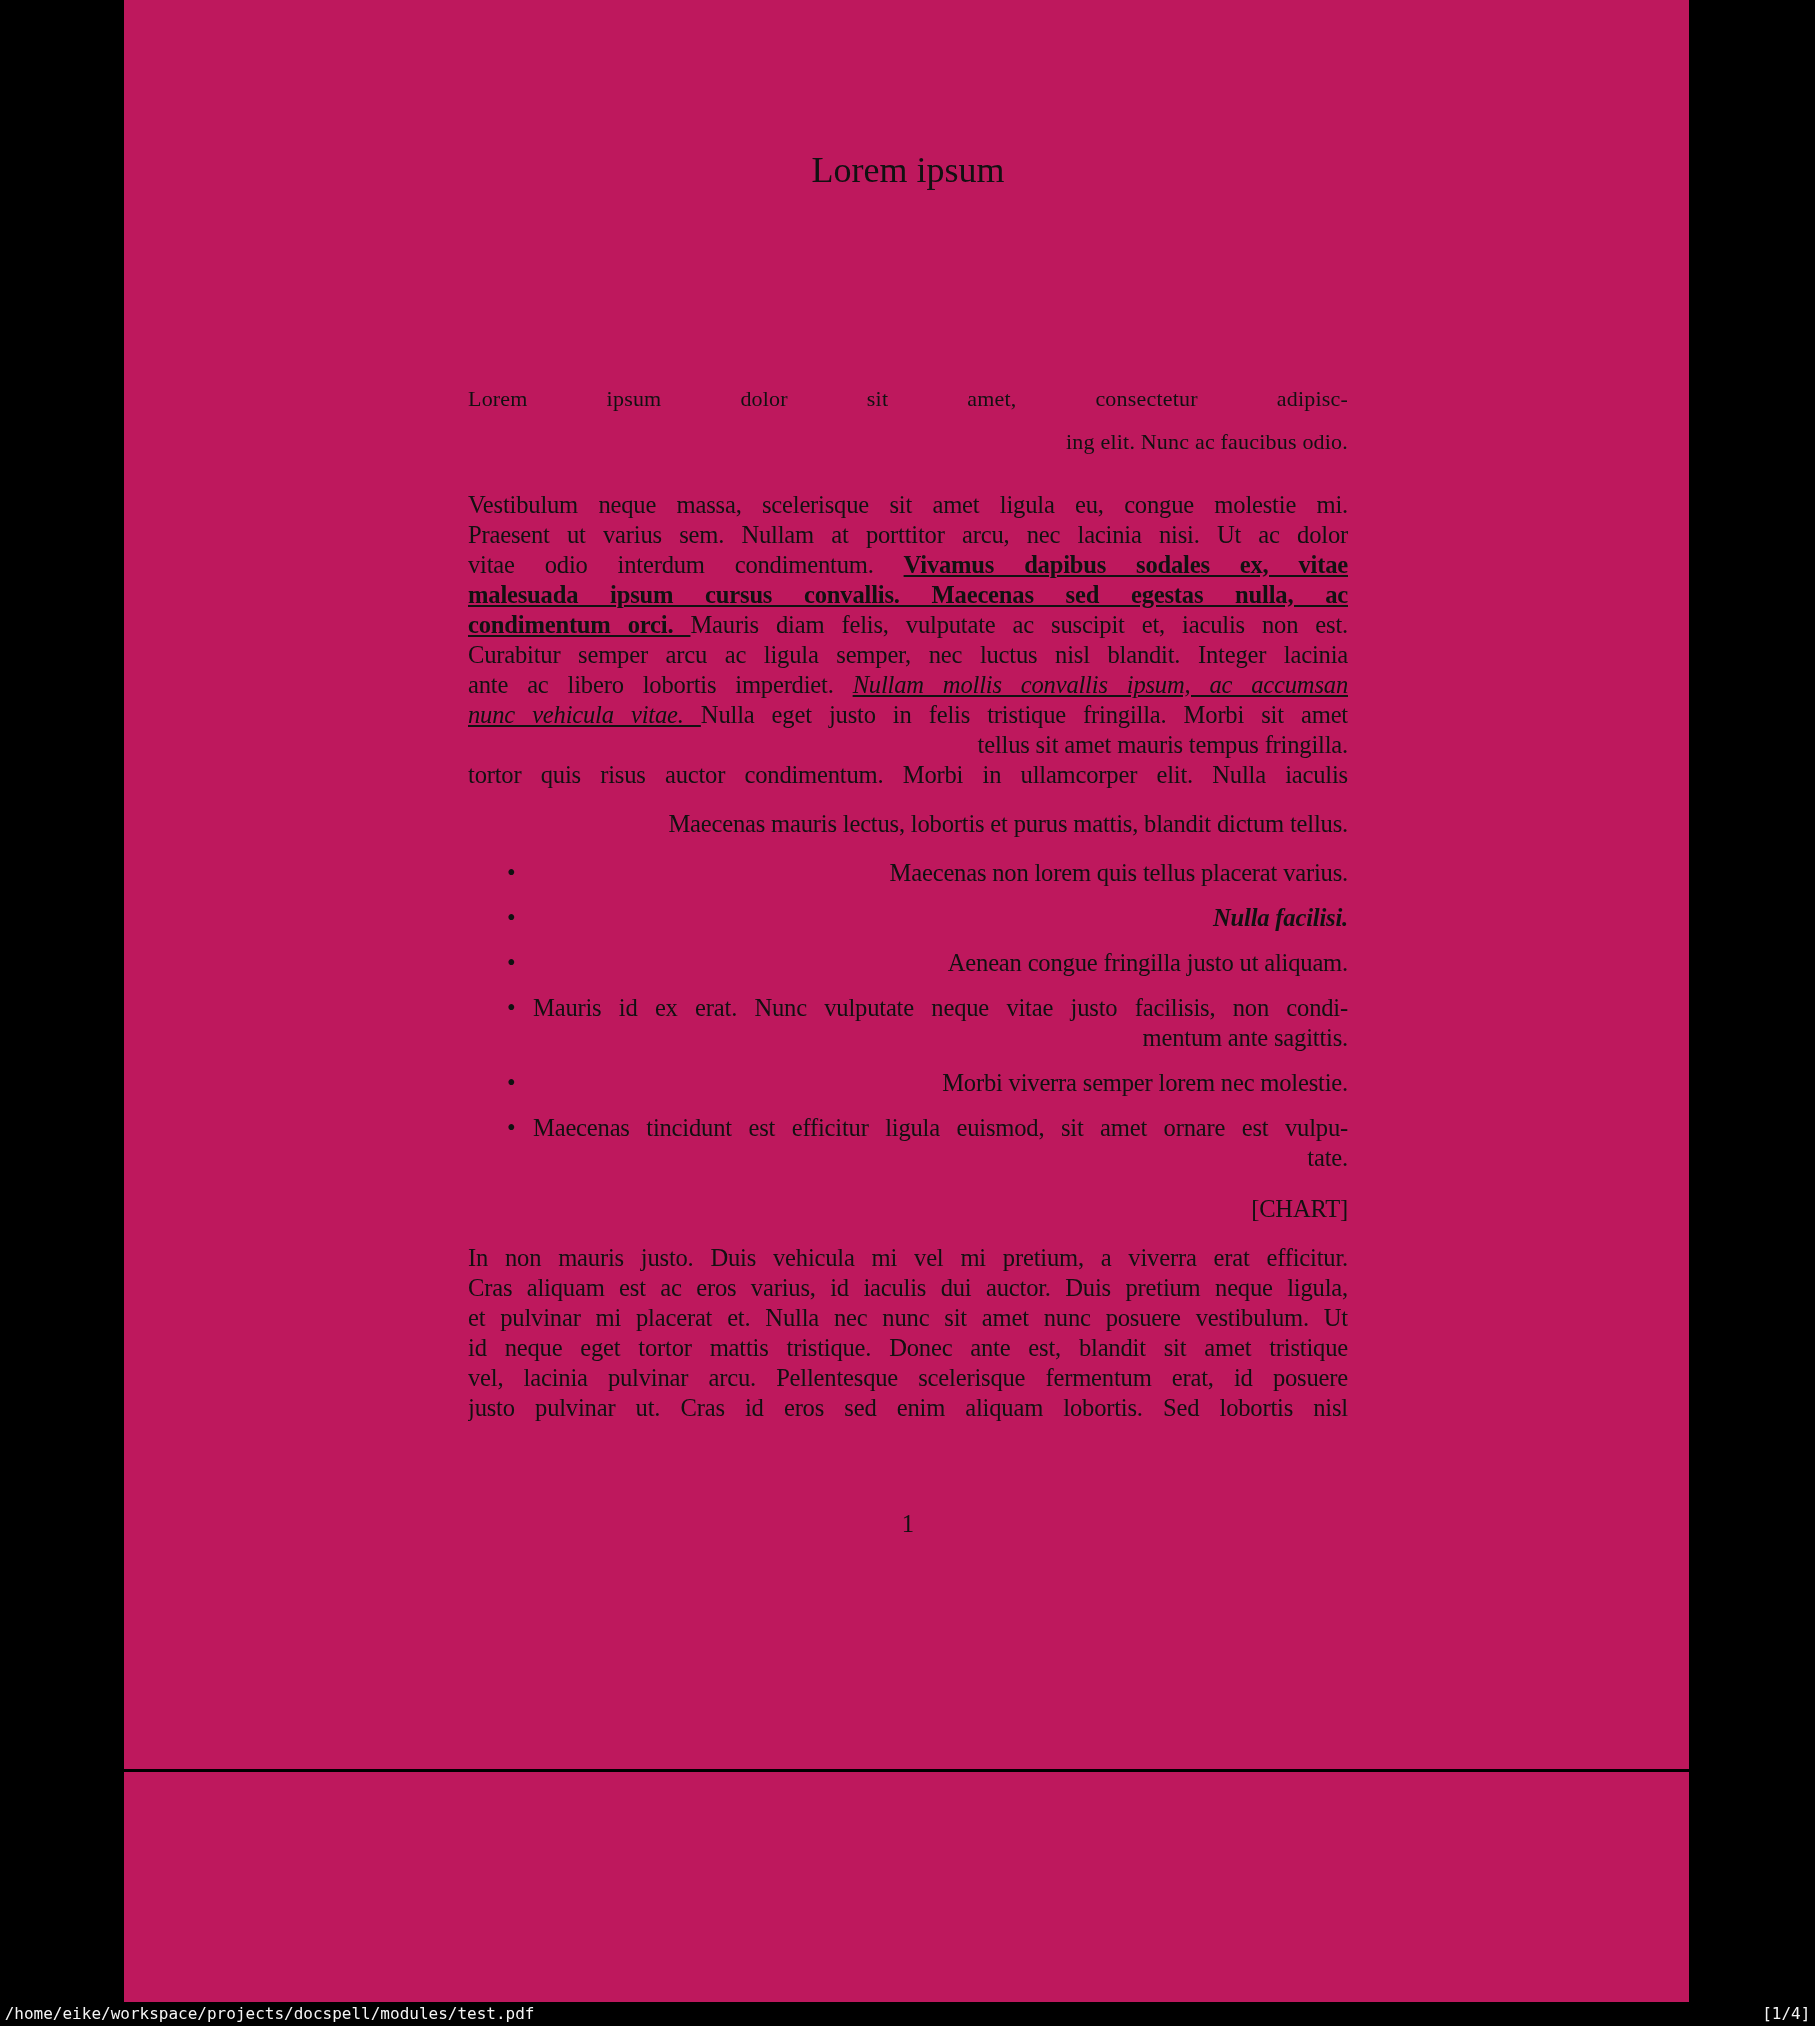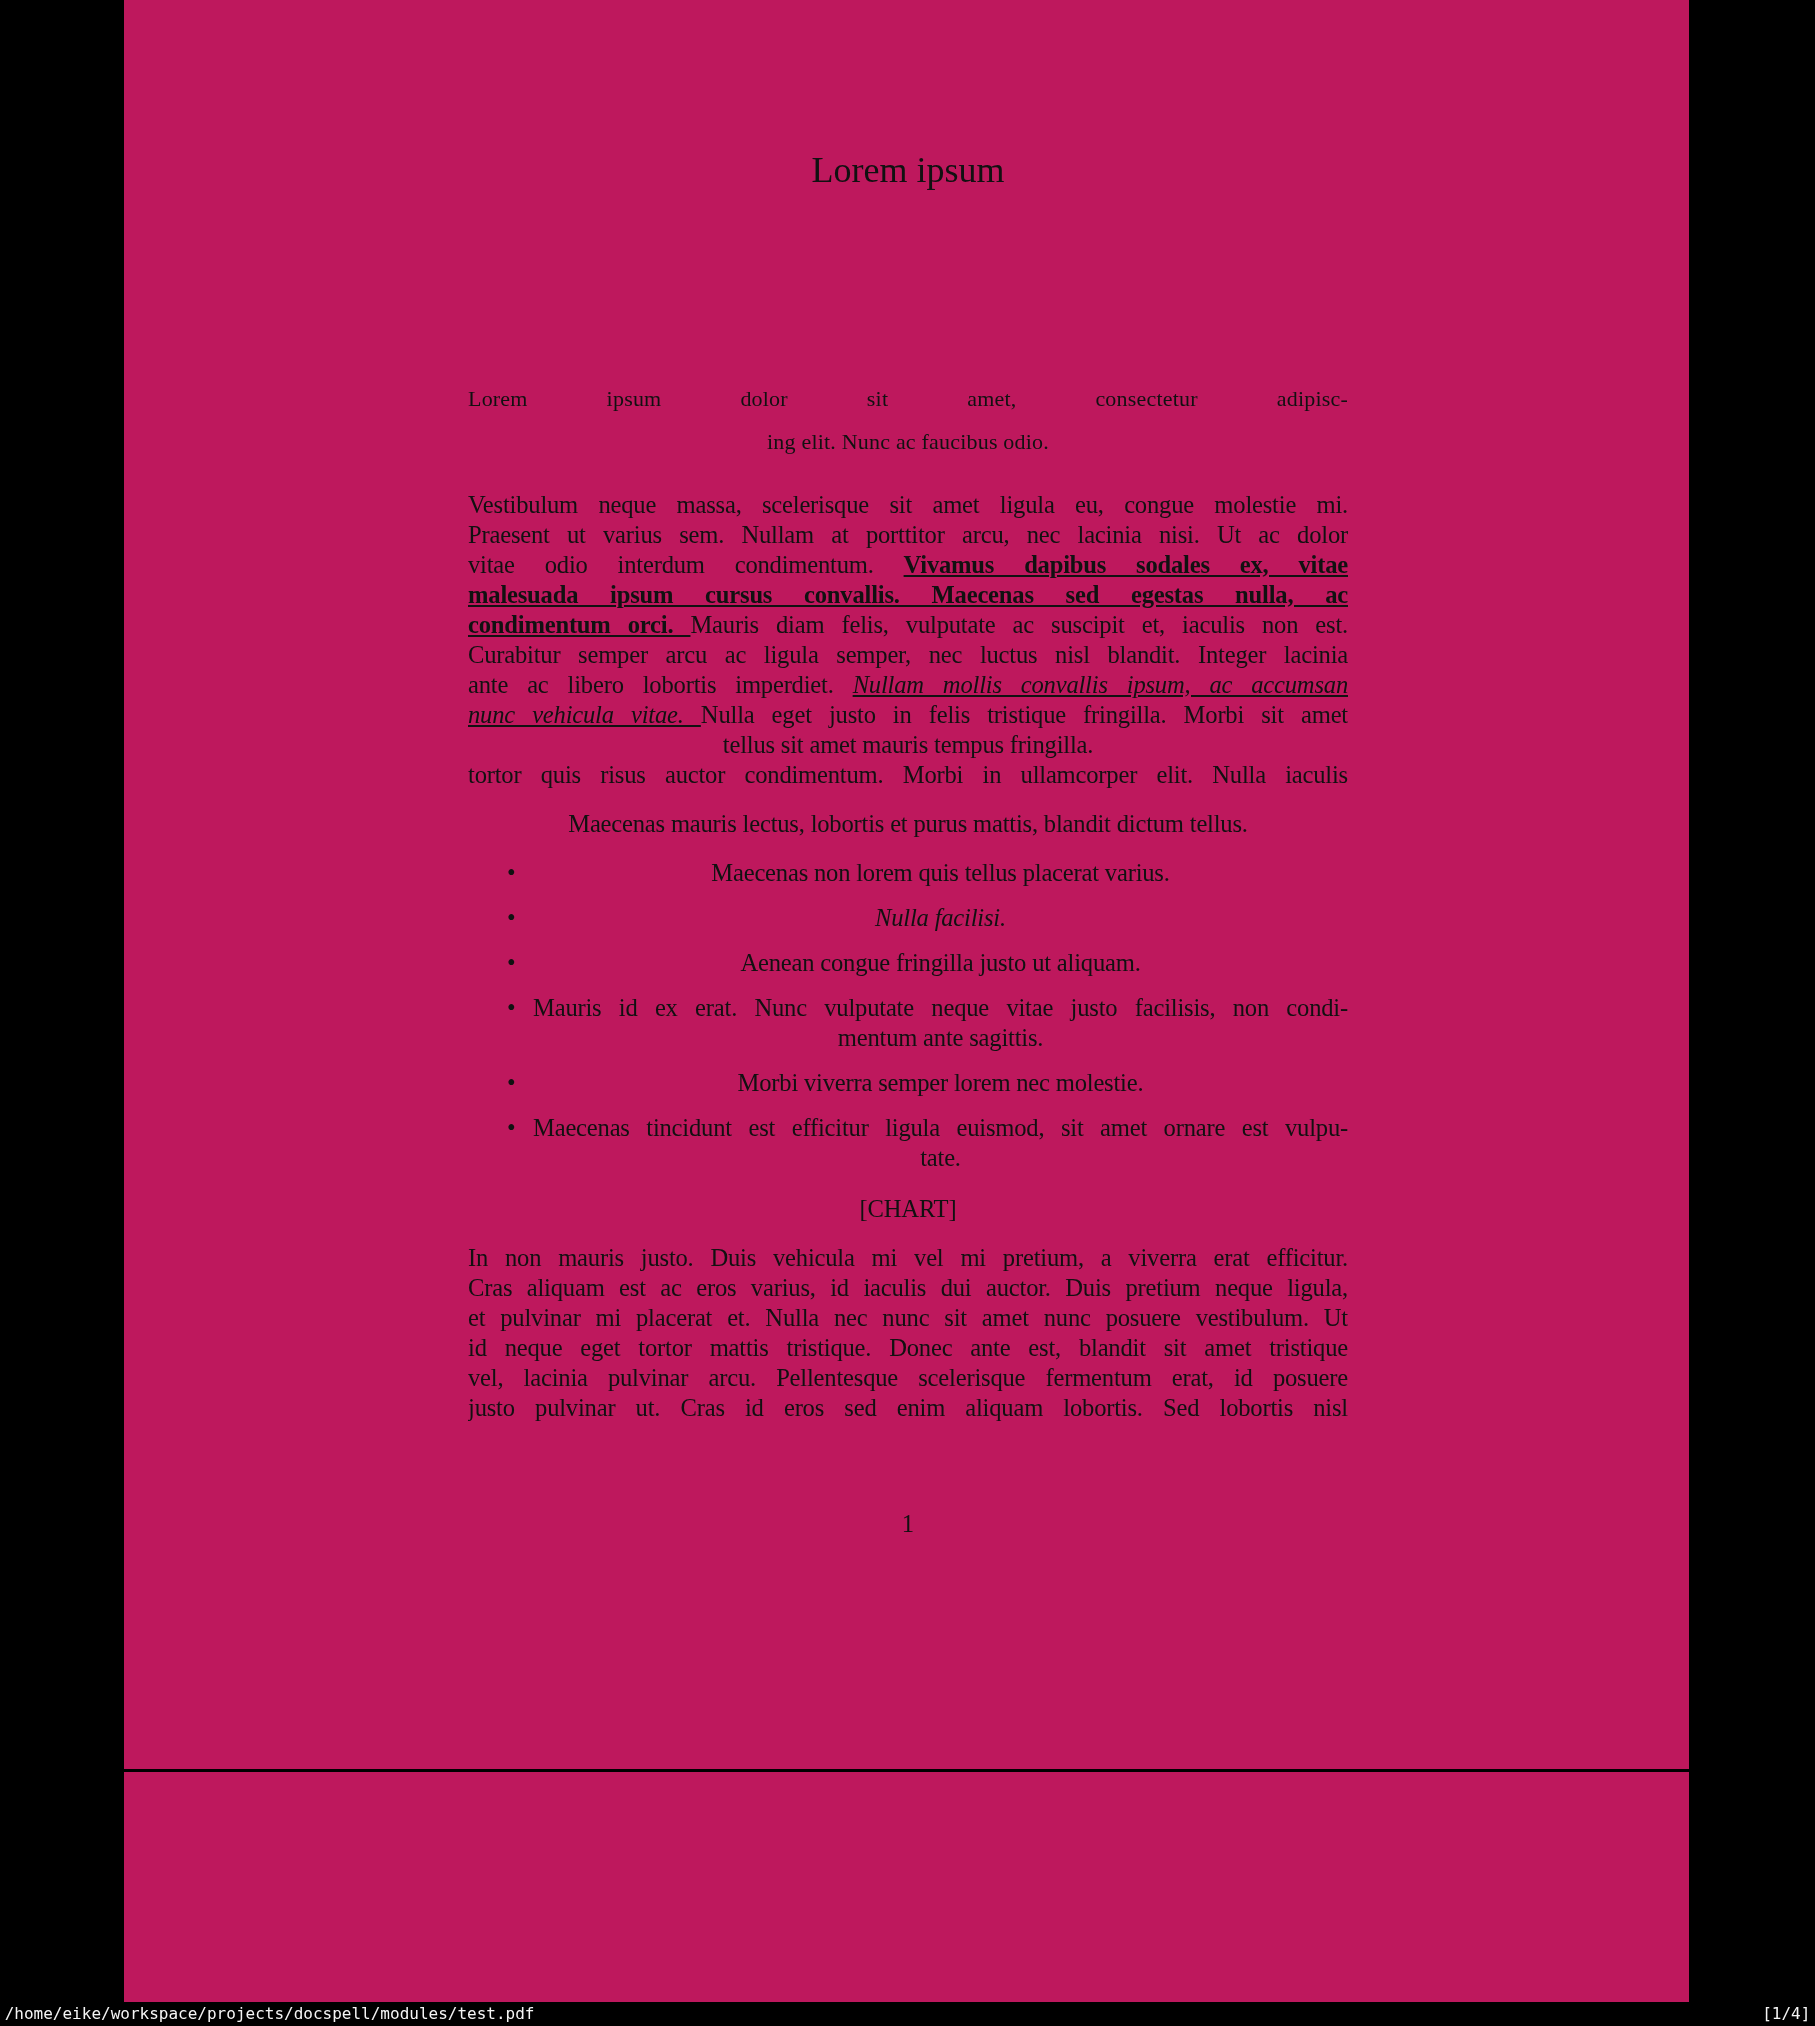--- a/index.html
+++ b/index.html
@@ -26,29 +26,29 @@
     position: absolute; left: 344px; top: 377px; width: 880px;
     color: #111111; font-size: 24.6px; line-height: 30px; letter-spacing: -0.2px;
   }
   .heading {
     font-size: 22px; line-height: 43px; font-weight: normal; letter-spacing: 0.2px;
     margin: 0 0 26.5px 0;
   }
   .bl { height: 30px; overflow: hidden; }
   .heading .bl { height: 43px; }
   .j { text-align: justify; text-align-last: justify; }
-  .last { text-align: center; }
+  .last { text-align: right; }
   .para { margin: 0 0 19px 0; }
   .list { margin: 0 0 21px 0; }
   .li { display: flex; margin: 0 0 15px 0; }
   .li:last-child { margin-bottom: 0; }
   .bullet { flex: none; width: 65px; padding-left: 39px; box-sizing: border-box; }
   .li-body { width: 815px; }
   .bold { font-weight: normal; }
-  .italic { font-style: italic; }
+  .italic { font-style: italic; font-weight: bold; }
   .pagenum {
     position: absolute; left: 344px; top: 1510px; width: 880px;
     text-align: center; font-size: 24.6px; color: #111111;
   }
   .statusbar {
     position: absolute; left: 0; top: 2002px; width: 1815px; height: 40px;
     background: #000000; color: #f5f5f5;
     font-family: "DejaVu Sans Mono", monospace;
     font-size: 16px; line-height: 24.6px;
     display: flex; justify-content: space-between;

